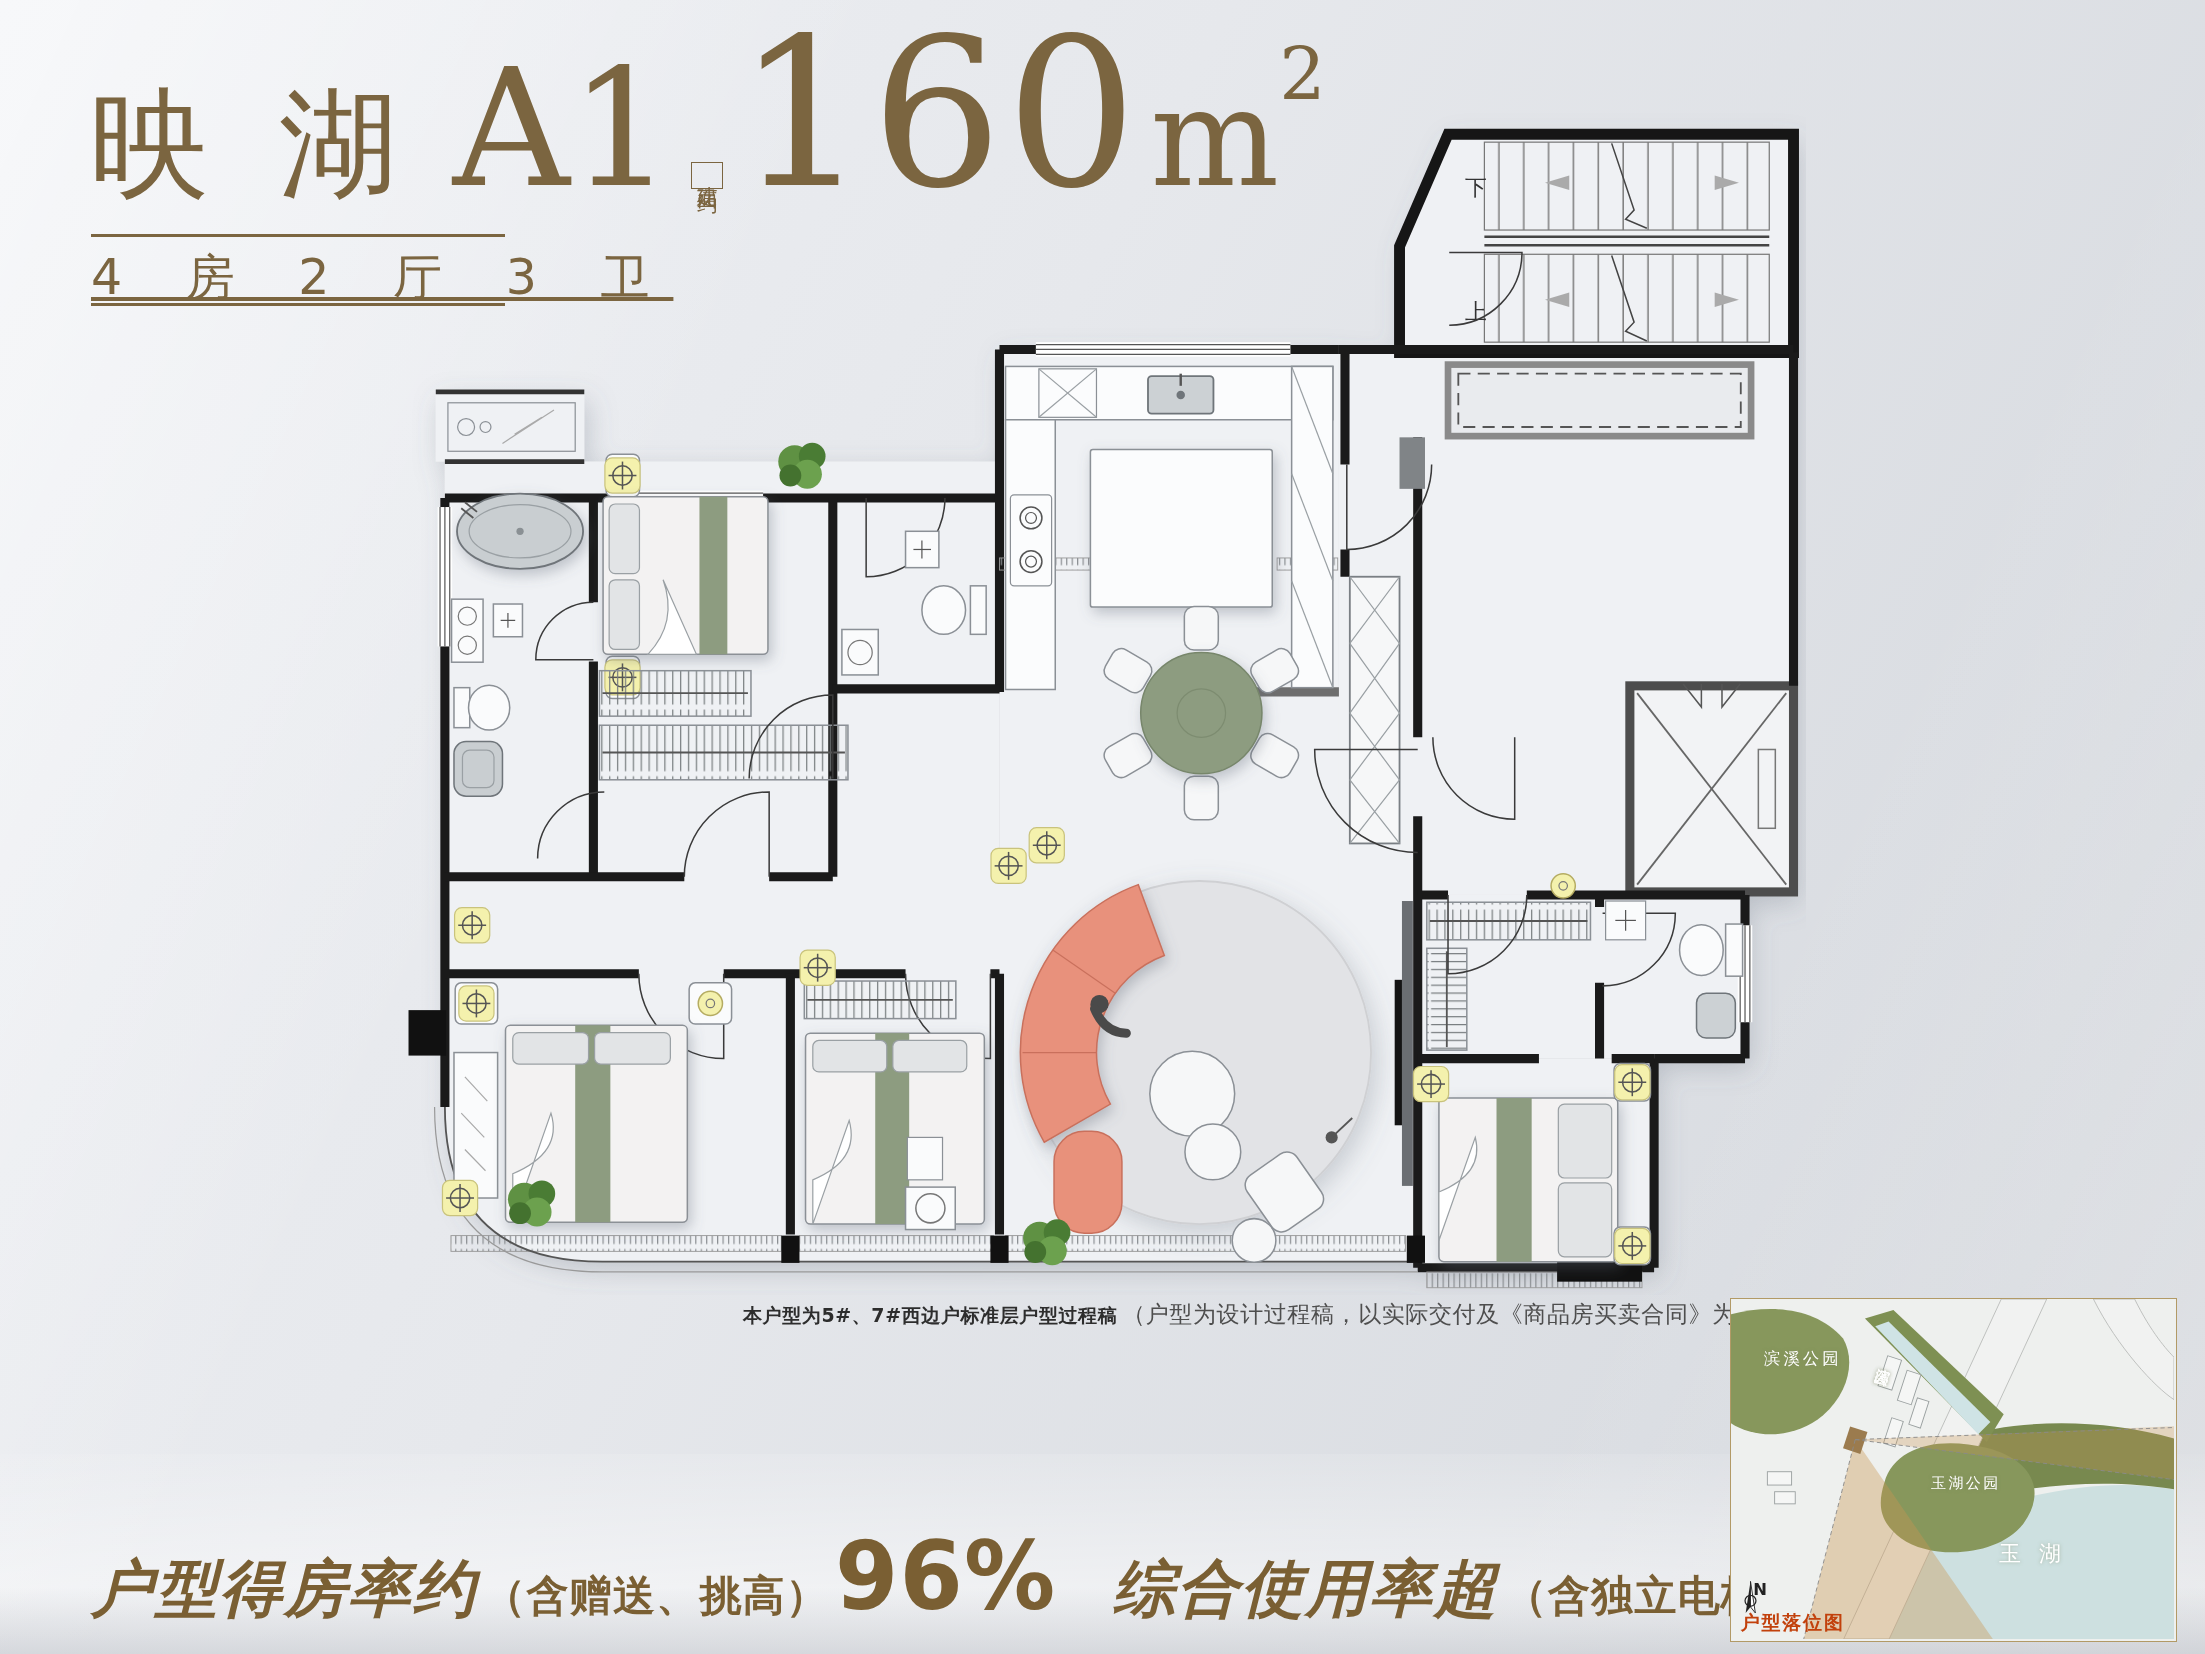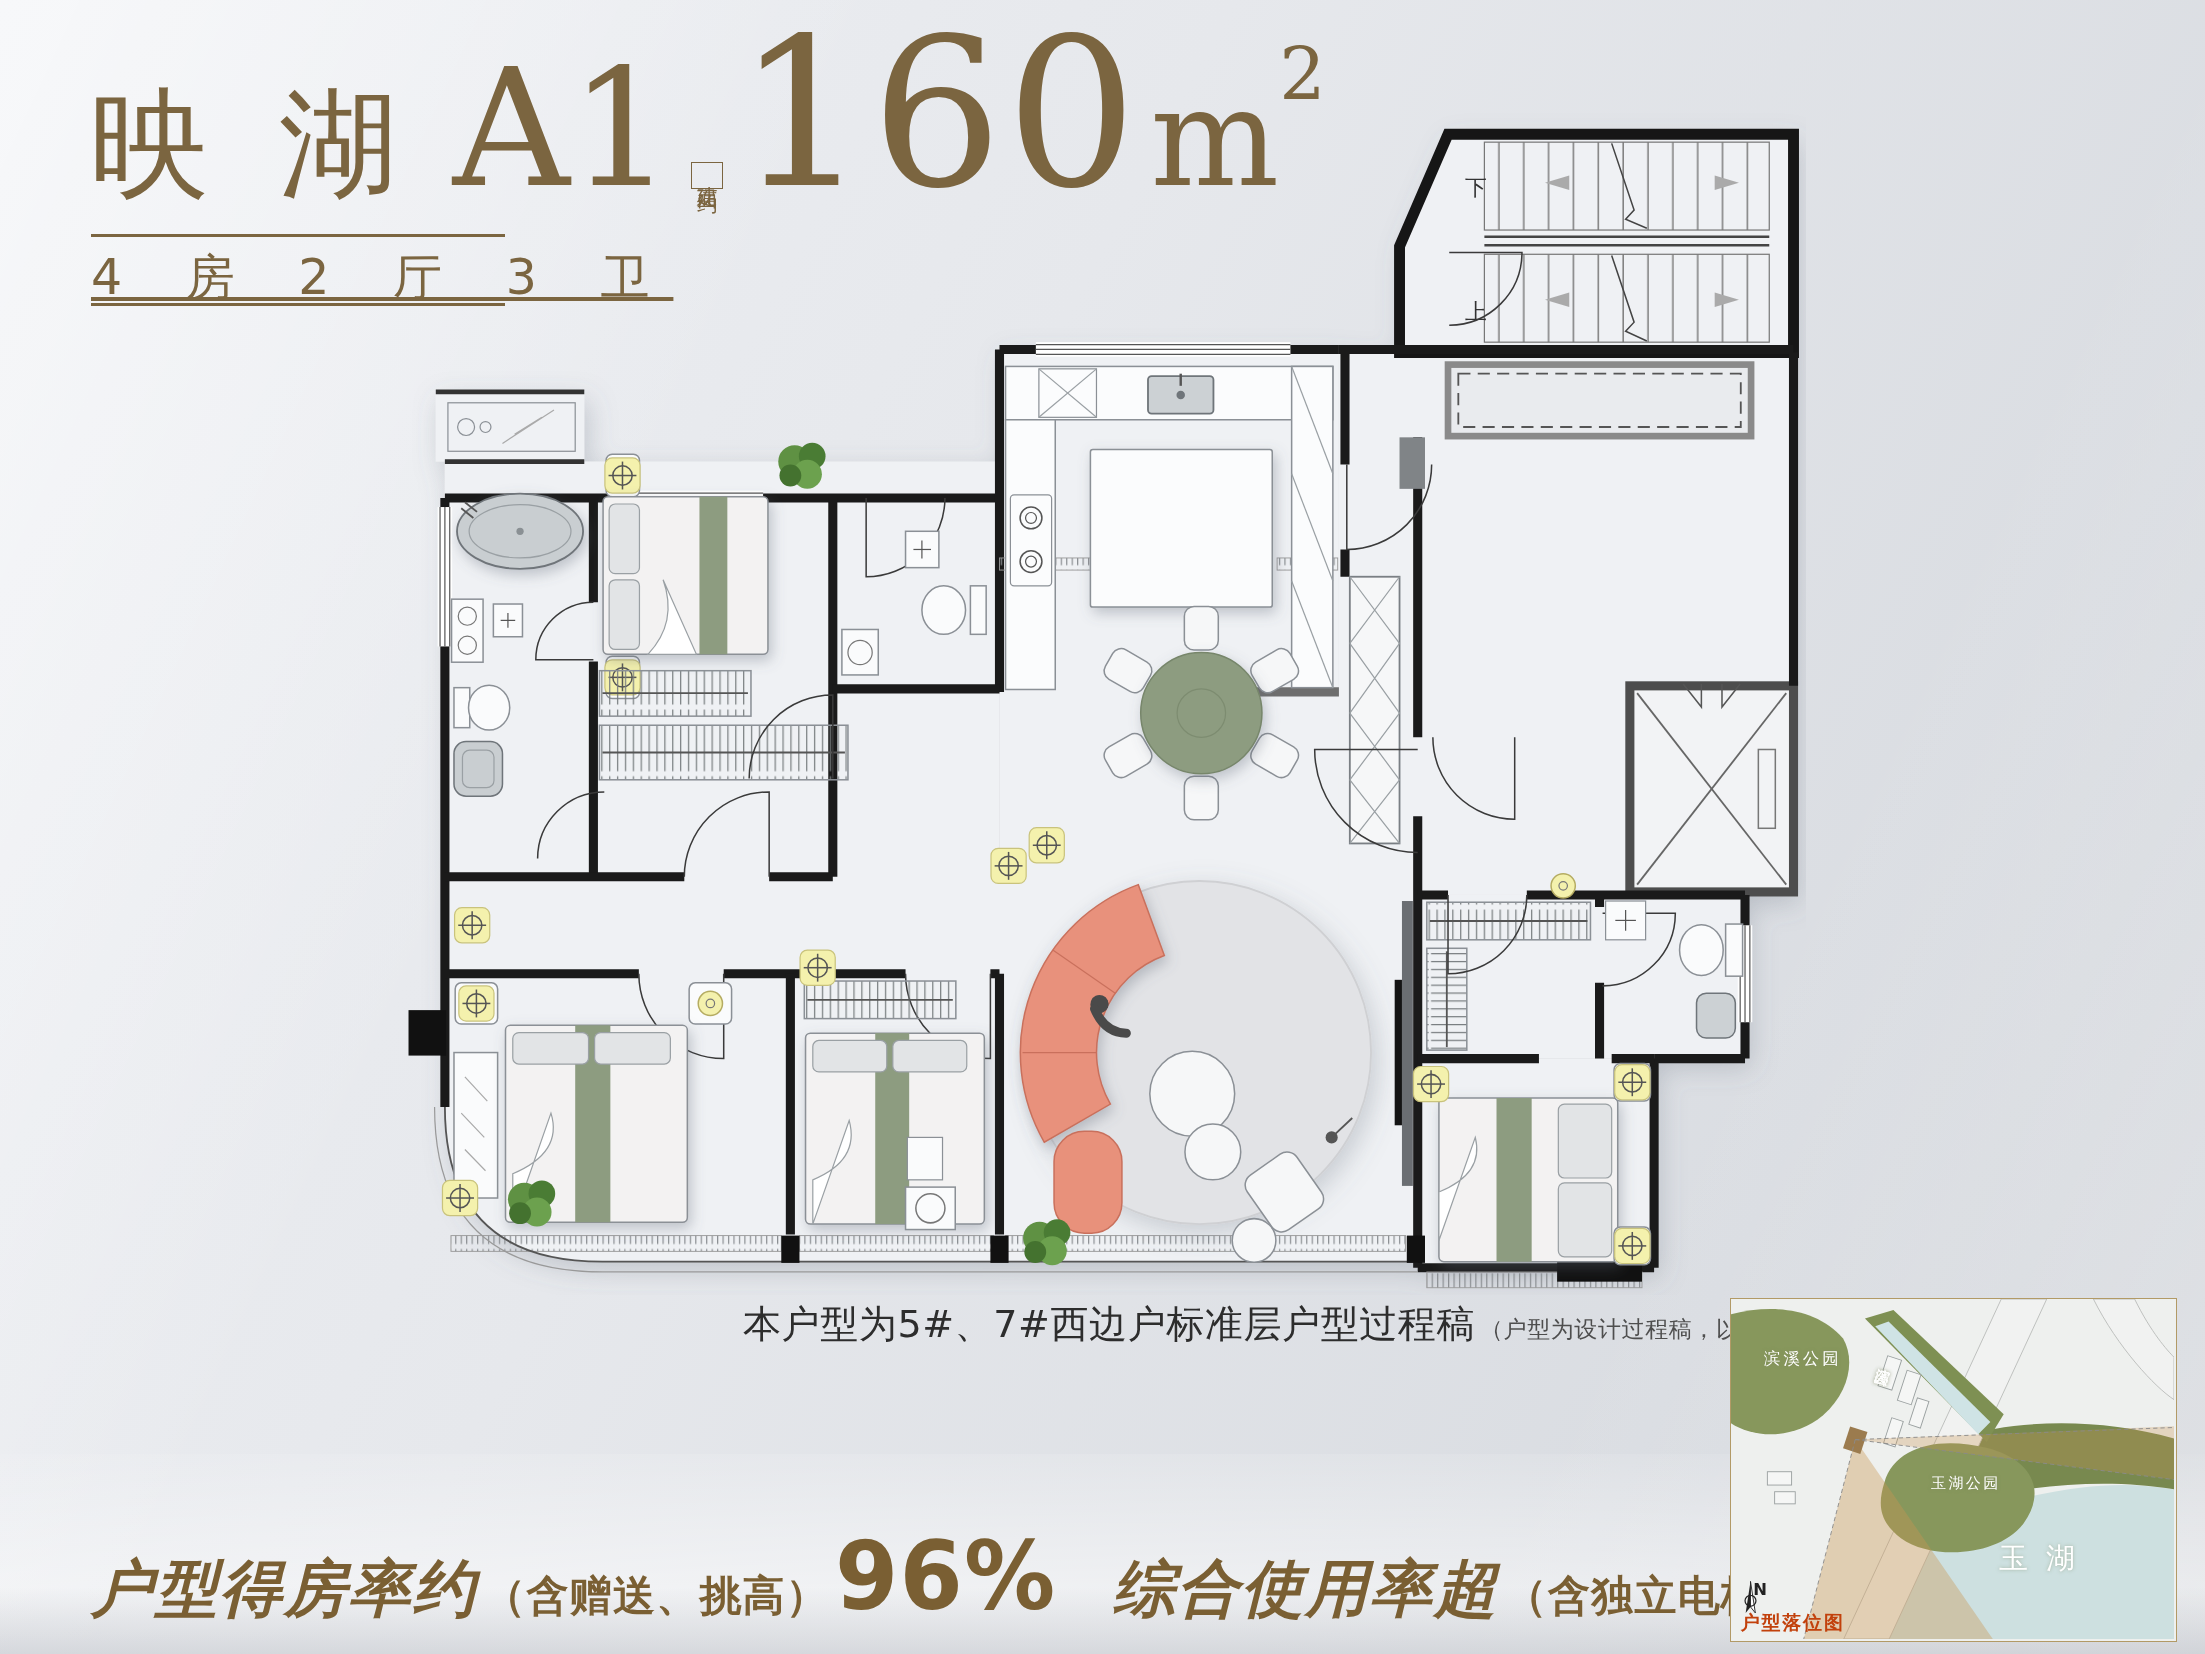--- a/index.html
+++ b/index.html
@@ -25,41 +25,41 @@
   .t-areanum{font-family:"DejaVu Serif","Liberation Serif",serif;font-size:206px;letter-spacing:3.6px;text-align:right;}
   .t-areaunit{font-family:"DejaVu Serif","Liberation Serif",serif;font-size:136px;margin-left:9.7px;}
   .t-areasup{font-family:"DejaVu Serif","Liberation Serif",serif;font-size:73px;vertical-align:85px;}
   .rule{position:absolute;left:91px;width:414px;height:3px;background:#7b6540;}
   .rule1{top:234px;} .rule2{top:303px;}
   .t-layout{position:absolute;left:91px;top:245px;font-size:49px;letter-spacing:24px;
             color:#7b6540;font-weight:500;text-decoration:underline;}
 
   
   .caption{position:absolute;left:743px;top:1299px;display:flex;align-items:baseline;white-space:nowrap;}
-  .cap-main{font-size:38px;font-weight:normal;color:#2d2d2d;letter-spacing:0.6px;}
+  .cap-main{font-size:19px;font-weight:bold;color:#2d2d2d;letter-spacing:0.6px;}
   .cap-note{font-size:23px;color:#4e4e4e;margin-left:4.9px;letter-spacing:0.6px;}
 
   
   .stats{position:absolute;left:91px;top:1526px;display:flex;align-items:baseline;
          white-space:nowrap;color:#7a5f33;}
   .s-label{font-size:62px;font-weight:bold;letter-spacing:2.4px;font-style:italic;}
   .s-note{font-size:42px;font-weight:bold;margin:0 6px;letter-spacing:1.2px;}
   .s-value{font-size:91px;font-weight:bold;letter-spacing:1.2px;transform:scaleY(1.04);transform-origin:bottom;}
   .s-gap{width:56px;}
 
   
   .map{position:absolute;left:1730px;top:1298px;width:447px;height:344px;
        border:1.8px solid #b29a66;background:#eef0ee;box-sizing:border-box;}
   .map svg{position:absolute;inset:0;}
   .map-label{position:absolute;color:#ffffff;font-weight:500;text-shadow:0 0 3.6px rgba(120,130,90,.5);}
   .ml-park1{left:33px;top:49px;font-size:16.4px;letter-spacing:3px;}
   .ml-park2{left:147px;top:58px;font-size:15px;letter-spacing:1.2px;writing-mode:vertical-rl;
             text-orientation:upright;transform:rotate(18deg);}
   .ml-park3{left:200px;top:175px;font-size:15px;letter-spacing:2.4px;}
-  .ml-lake{left:268px;top:240px;font-size:29px;letter-spacing:18px;}
+  .ml-lake{left:268px;top:240px;font-size:22px;letter-spacing:18px;}
   .compass{position:absolute;left:11px;bottom:41px;width:36px;text-align:center;color:#333;}
   .compass .n{font-size:16.4px;font-weight:bold;display:block;margin-bottom:1.2px;color:#222;}
   .map-title{position:absolute;left:9.7px;bottom:4.9px;font-size:19px;color:#c2410c;
              font-weight:600;letter-spacing:1.8px;}
 
   .plan-wrap{position:absolute;left:393px;top:107px;width:1413px;height:1188px;}
   .plan-wrap svg{display:block;}
 </style>
 </head>
 <body>

